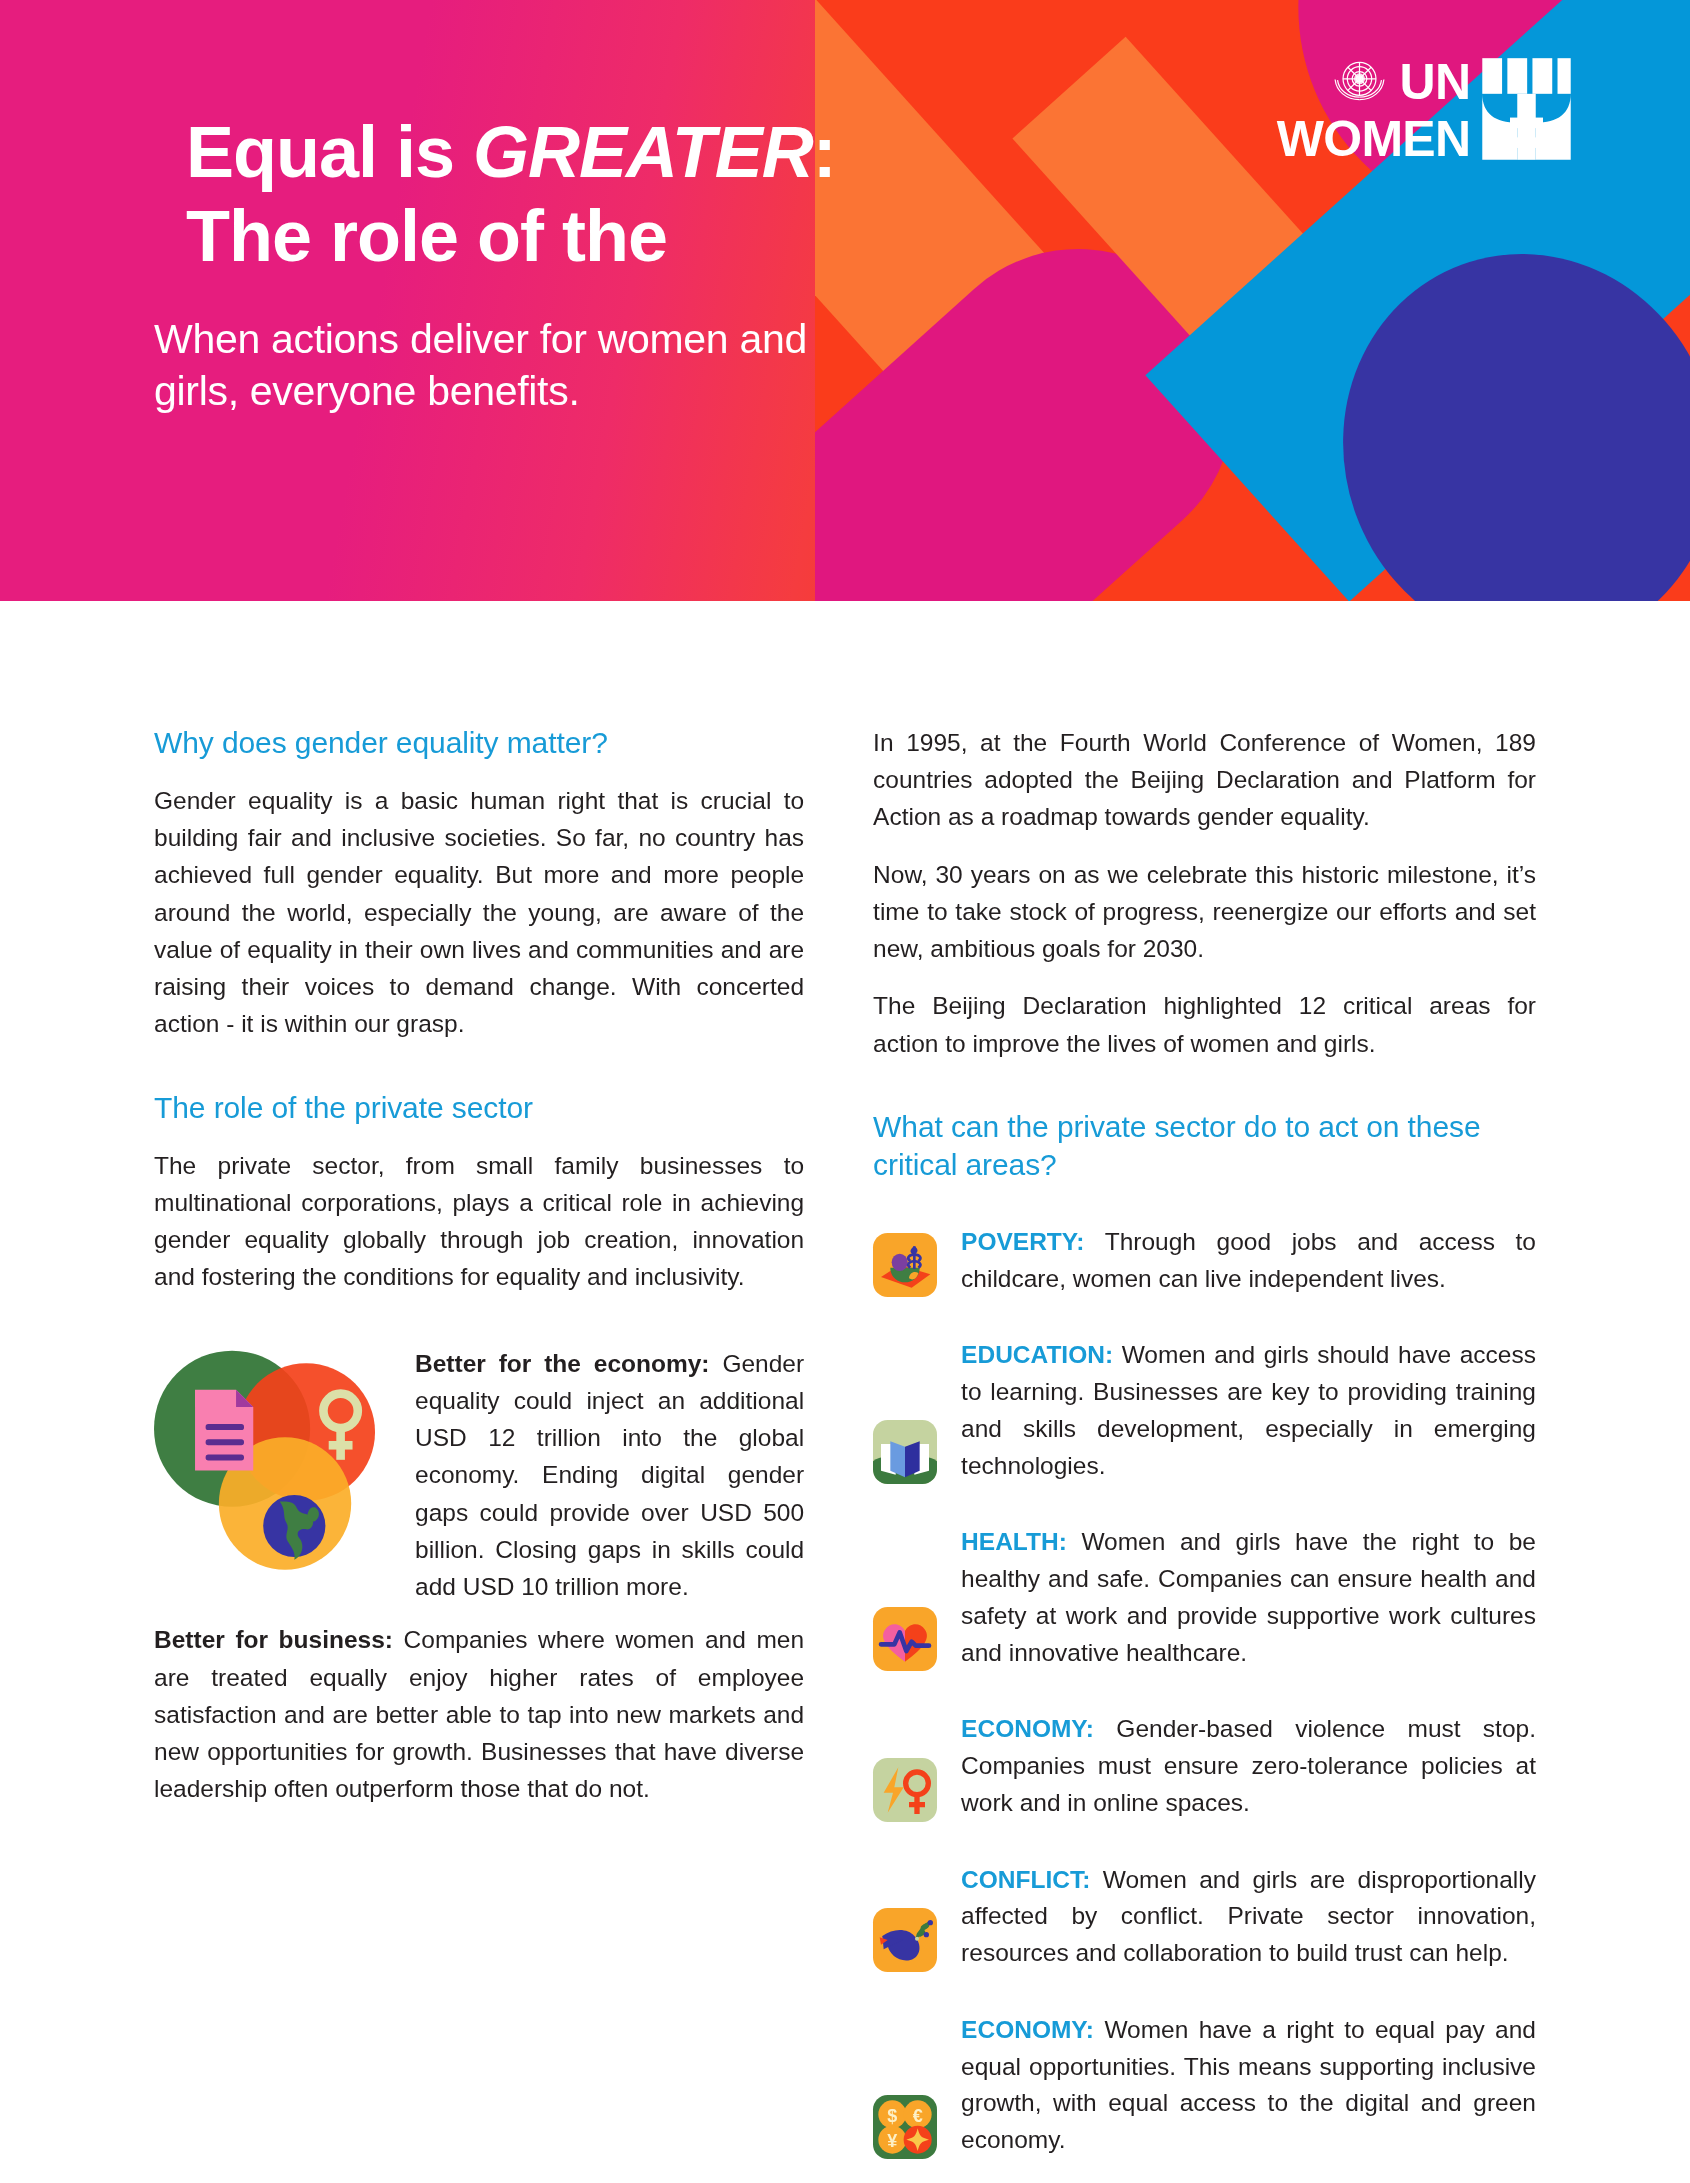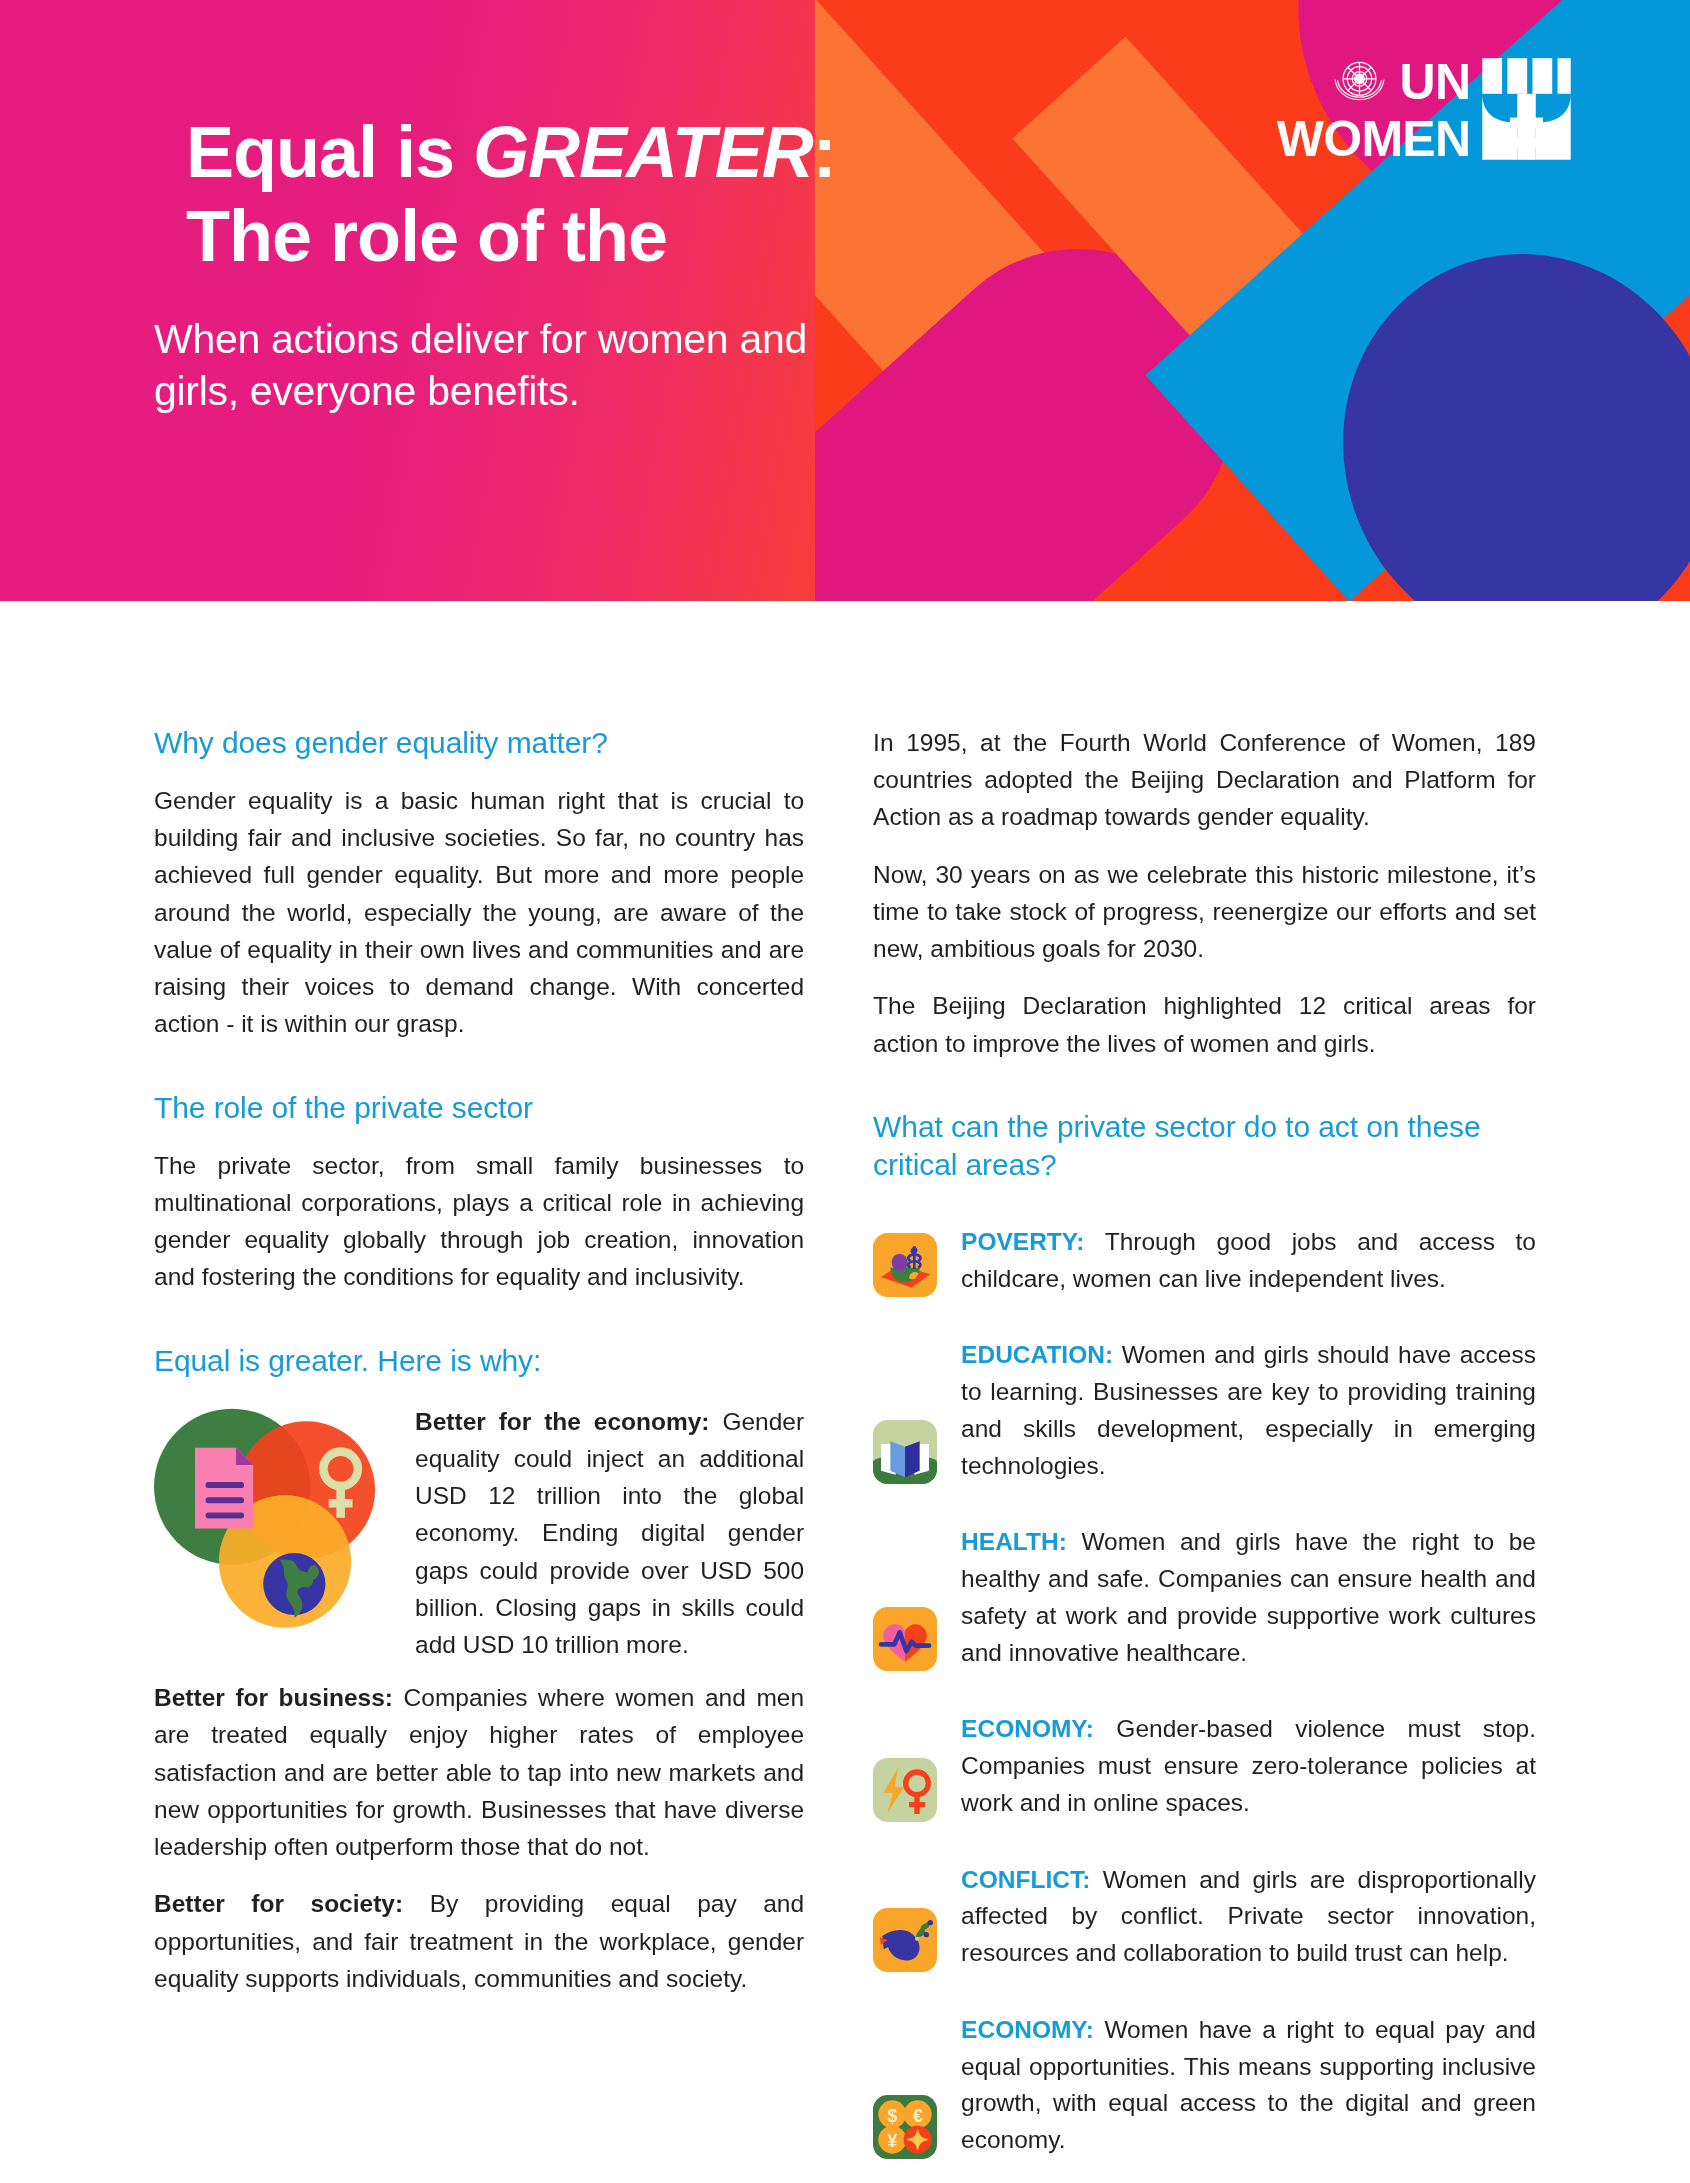--- a/index.html
+++ b/index.html
@@ -270,21 +270,20 @@
       <h2 class="sec-head">Why does gender equality matter?</h2>
       <p class="body tight">Gender equality is a basic human right that is crucial to building fair and inclusive societies.  So far, no country has achieved full gender equality. But more and more people around the world, especially the young, are aware of the value of equality in their own lives and communities and are raising their voices to demand change. With concerted action - it is within our grasp.</p>
 
       <div class="sec-gap"></div>
 
       <h2 class="sec-head">The role of the private sector</h2>
       <p class="body tight">The private sector, from small family businesses to multinational corporations, plays a critical role in achieving gender equality globally through job creation, innovation and fostering the conditions for equality and inclusivity.</p>
 
       <div class="sec-gap"></div>
 
-      <h2 class="sec-head">Equal is greater. Here is why:</h2>
 
       <div class="venn-block">
         <svg class="venn" viewBox="0 0 340 340">
 
           <circle cx="118" cy="125" r="118" fill="#3F7E43"></circle>
 
           <circle cx="230" cy="130" r="104" fill="#F4411A" opacity="0.92"></circle>
 
           <circle cx="198" cy="238" r="100" fill="#FBAE28" opacity="0.92"></circle>
 
@@ -311,23 +310,20 @@
 
         <div class="venn-text">
           <b>Better for the economy:</b><span> Gender equality could inject an additional USD 12 trillion into the global economy. Ending digital gender gaps could provide over USD 500 billion. Closing gaps in skills could add USD 10 trillion more.</span>
         </div>
       </div>
 
       <p class="body tight">
         <b>Better for business:</b><span> Companies where women and men are treated equally enjoy higher rates of employee satisfaction and are better able to tap into new markets and new opportunities for growth. Businesses that have diverse leadership often outperform those that do not.</span>
       </p>
 
-      <p class="body tight">
-        <b>Better for society:</b><span> By providing equal pay and opportunities, and fair treatment in the workplace, gender equality supports individuals, communities and society.</span>
-      </p>
     </div>
 
     <div class="col col-right">
 
       <p class="body tight">In 1995, at the Fourth World Conference of Women, 189 countries adopted the Beijing Declaration and Platform for Action as a roadmap towards gender equality.</p>
       <p class="body tight">Now, 30 years on as we celebrate this historic milestone, it’s time to take stock of progress, reenergize our efforts and set new, ambitious goals for 2030.</p>
       <p class="body tight">The Beijing Declaration highlighted 12 critical areas for action to improve the lives of women and girls.</p>
 
       <div class="sec-gap"></div>
 

